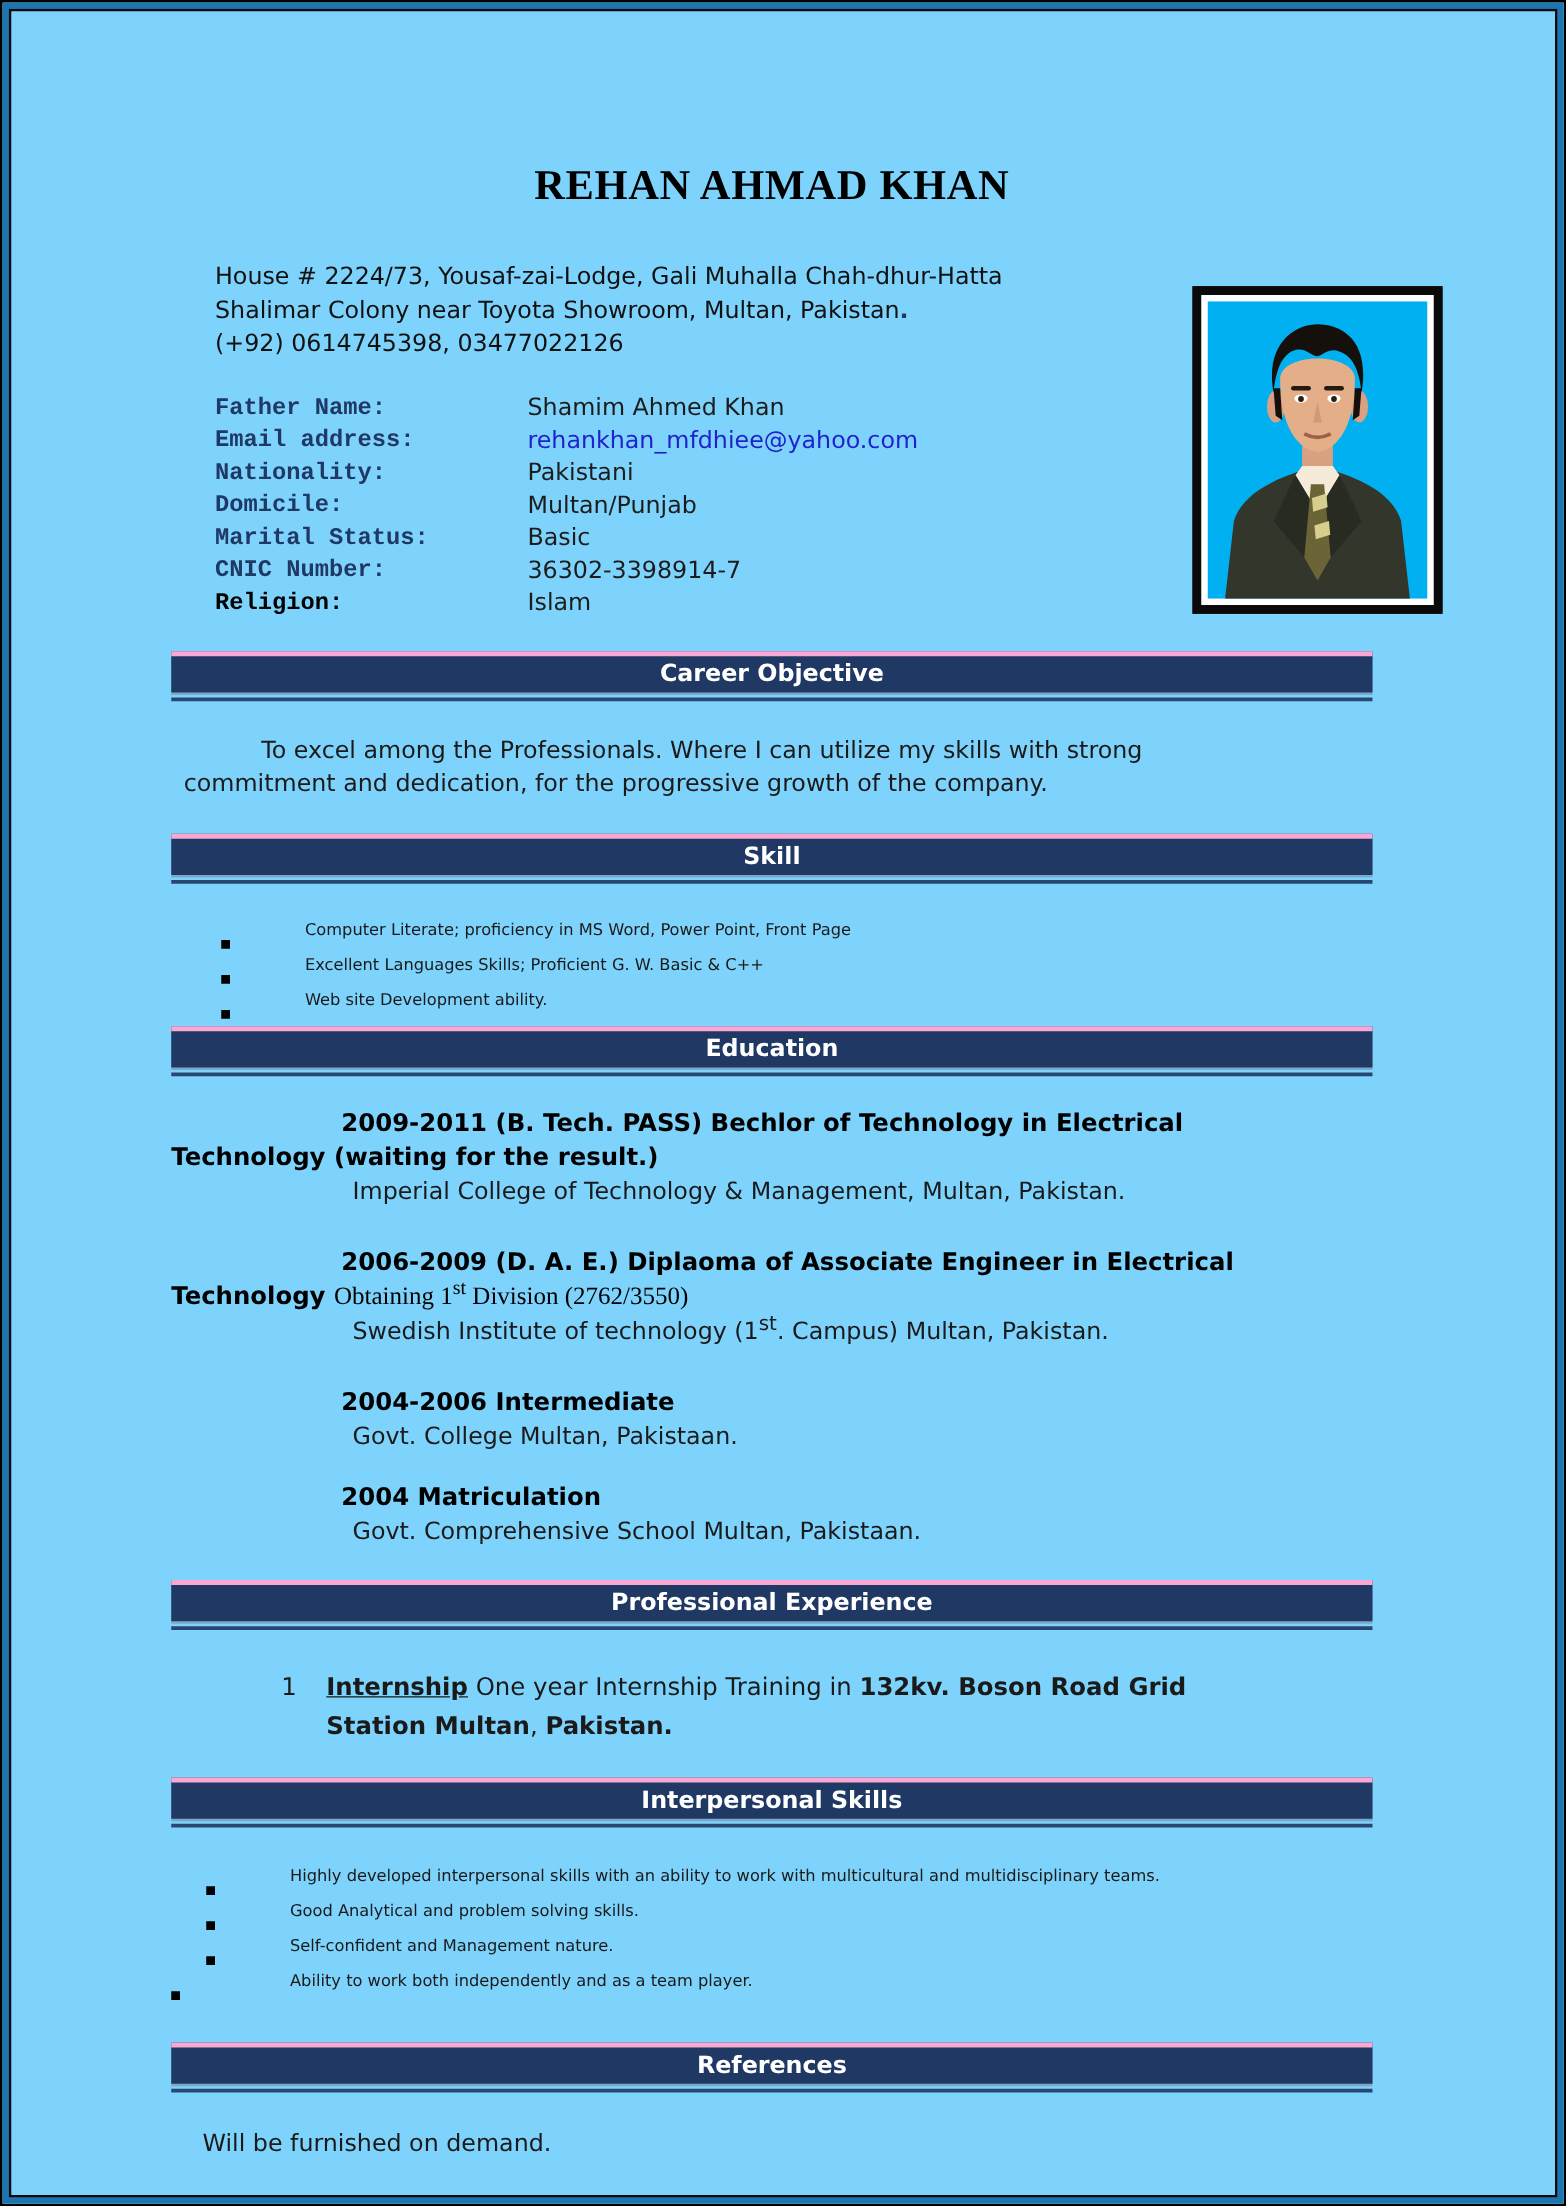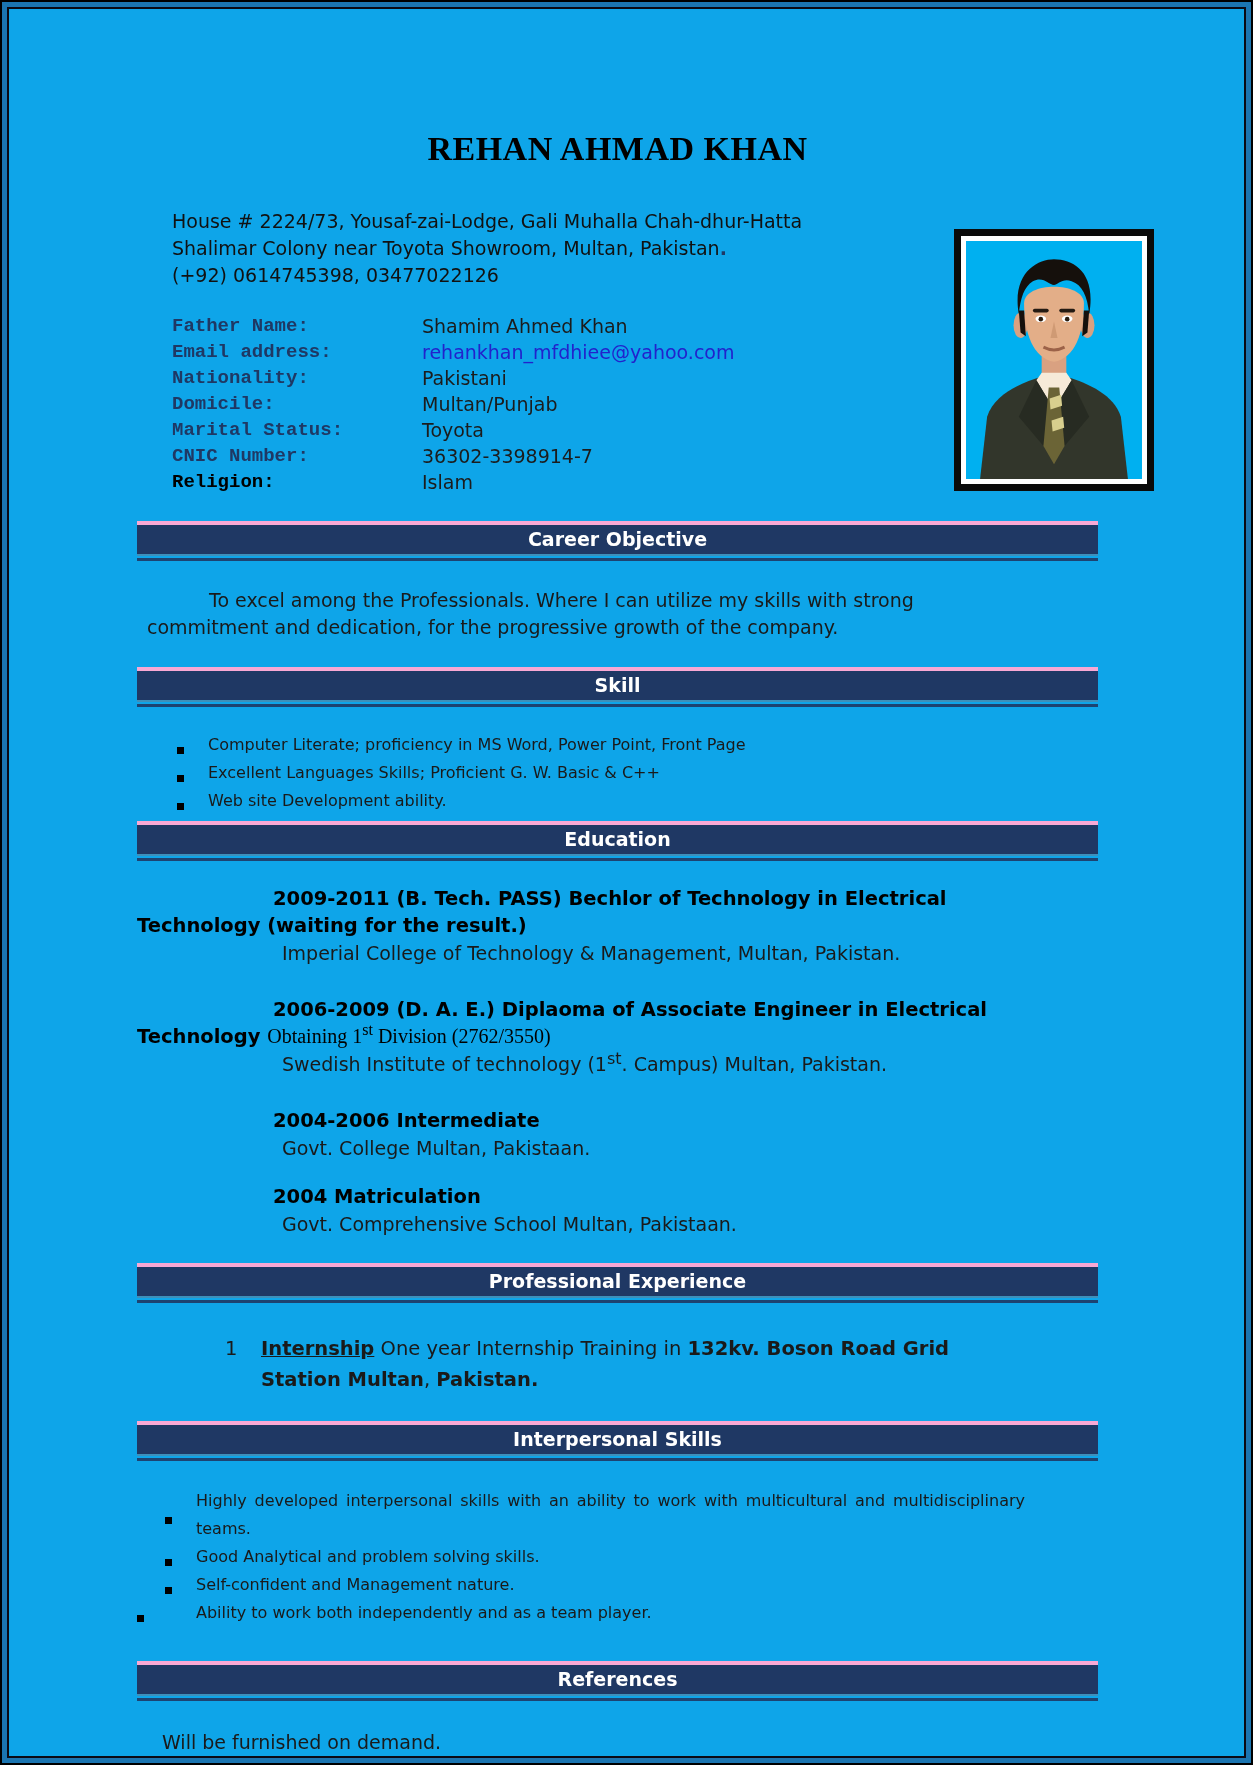--- a/index.html
+++ b/index.html
@@ -4,21 +4,21 @@
 <style>
   * { margin: 0; padding: 0; box-sizing: border-box; }
   html, body { background: #888; }
   body { font-family: "DejaVu Sans", "Liberation Sans", sans-serif; }
 
   .page {
     position: relative;
     width: 1253px;
     height: 1765px;
     margin: 0 auto;
-    background: #0ea5e9;
+    background: #7dd3fc;
     border: 2px solid #000;
     overflow: hidden;
   }
   .frame-blue {
     position: absolute;
     inset: 0;
     border: 5px solid #1b75b1;
     pointer-events: none;
   }
   .frame-inner {
@@ -106,24 +106,25 @@
     margin-left: 10px;
     width: 880px;
     font-size: 19px;
     line-height: 27px;
     text-indent: 62px;
   }
 
   .bullet-list { margin-top: 24px; }
   .bullet-row {
     display: flex;
-    align-items: center;
-    font-size: 16px;
+    align-items: flex-end;
+    font-size: 13px;
     line-height: 28px;
     margin-left: 40px;
+    gap: 36px;
   }
   .bullet {
     flex: 0 0 auto;
     width: 7px;
     height: 7px;
     background: #000;
     margin: 11px 24px 0 0;
   }
   .bullet-text { flex: 1; }
 
@@ -200,21 +201,21 @@
       <div class="info-row">
         <span class="info-label">Nationality:</span>
         <span class="info-value">Pakistani</span>
       </div>
       <div class="info-row">
         <span class="info-label">Domicile:</span>
         <span class="info-value">Multan/Punjab</span>
       </div>
       <div class="info-row">
         <span class="info-label">Marital Status:</span>
-        <span class="info-value">Toyota</span>
+        <span class="info-value">Basic</span>
       </div>
       <div class="info-row">
         <span class="info-label">CNIC Number:</span>
         <span class="info-value">36302-3398914-7</span>
       </div>
       <div class="info-row">
         <span class="info-label label-black">Religion:</span>
         <span class="info-value">Islam</span>
       </div>
     </div>

